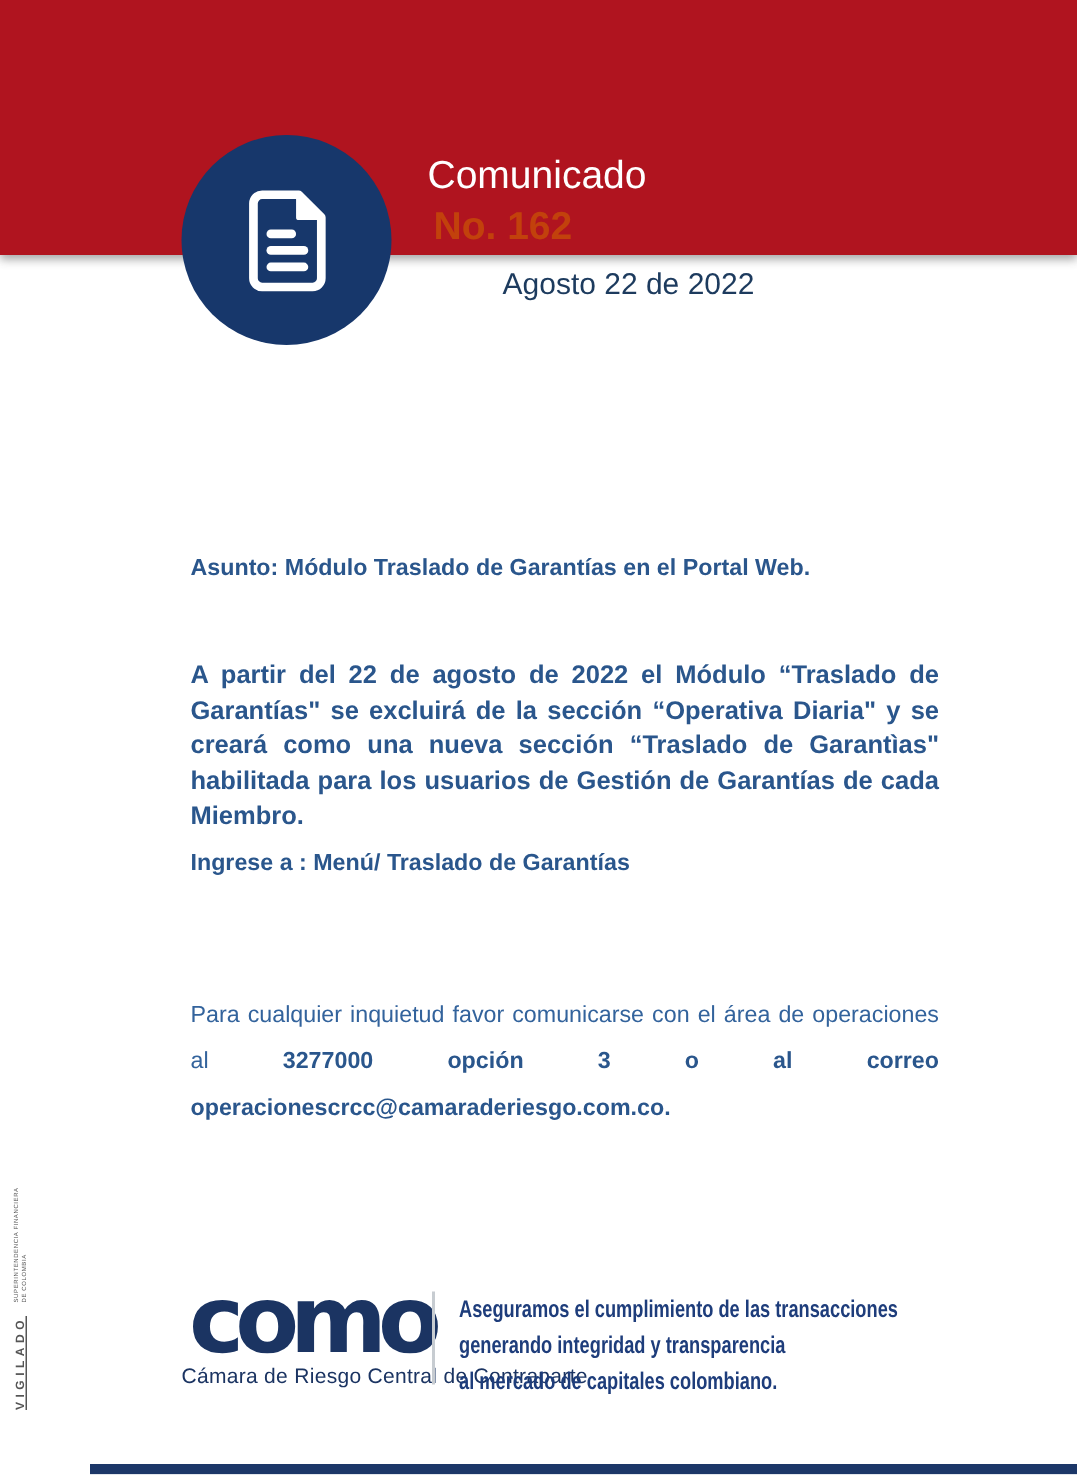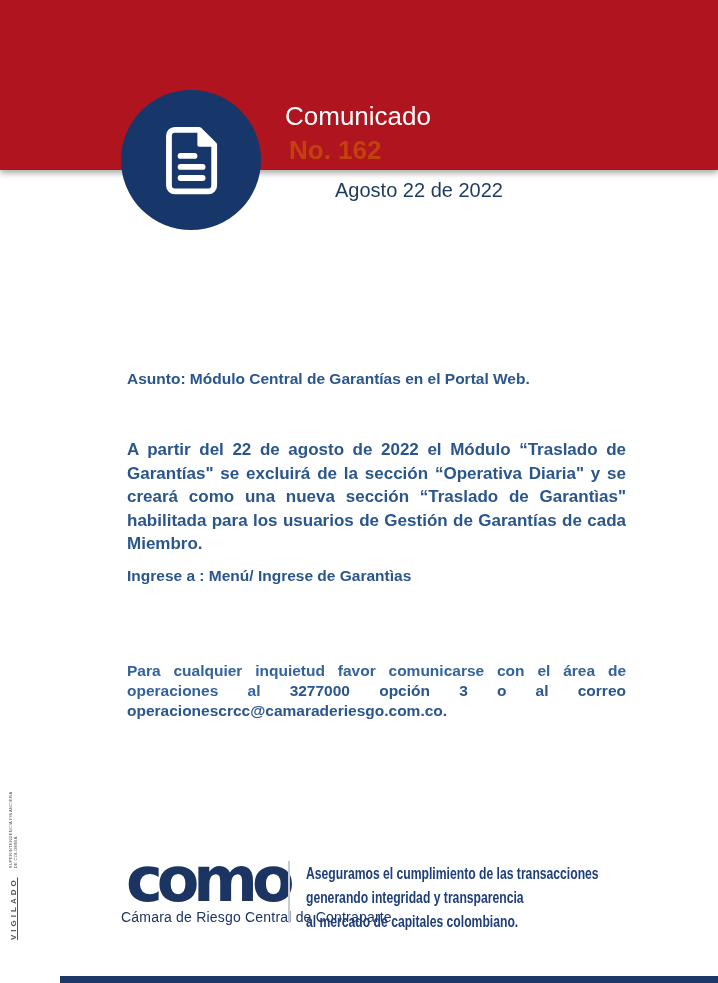--- a/index.html
+++ b/index.html
@@ -31,21 +31,21 @@
   }
   
   .bodyblock{ position:absolute; left:127px; width:499px; color:#2A568C; }
   .subject{ top:369px; font-size:15.5px; font-weight:700; line-height:20px; }
   .para1{
     top:438px; font-size:17px; font-weight:700; line-height:23.5px;
     text-align:justify;
   }
   .ingrese{ top:566px; font-size:15.5px; font-weight:700; line-height:20px; }
   .contact{
-    top:661px; font-size:15.5px; font-weight:700; line-height:20px;
+    top:661px; font-size:15.5px; font-weight:400; line-height:31px;
     text-align:justify; color:#33639C;
   }
   .contact b{ color:#2A568C; }
   
   .logo-text{
     position:absolute; left:126px; top:855px; color:#1B3462;
     font-family:"DejaVu Sans", sans-serif; font-weight:700;
     font-size:62px; line-height:50px; letter-spacing:-6px;
   }
   .logo-caption{
@@ -93,25 +93,25 @@
       <line x1="32" y1="52" x2="56" y2="52" stroke="#ffffff" stroke-width="10" stroke-linecap="round"></line>
       <line x1="32" y1="71" x2="70" y2="71" stroke="#ffffff" stroke-width="10" stroke-linecap="round"></line>
       <line x1="32" y1="90" x2="70" y2="90" stroke="#ffffff" stroke-width="10" stroke-linecap="round"></line>
     </svg>
   </div>
 
   <div class="h-title">Comunicado</div>
   <div class="h-number">No. 162</div>
   <div class="h-date">Agosto 22 de 2022</div>
 
-  <div class="bodyblock subject">Asunto: Módulo Central de Garantías en el Portal Web.</div>
+  <div class="bodyblock subject">Asunto: Módulo Traslado de Garantías en el Portal Web.</div>
 
   <div class="bodyblock para1">A partir del 22 de agosto de 2022 el Módulo “Traslado de Garantías" se excluirá de la sección “Operativa Diaria" y se creará como una nueva sección “Traslado de Garantìas" habilitada para los usuarios de Gestión de Garantías de cada Miembro.</div>
 
-  <div class="bodyblock ingrese">Ingrese a : Menú/ Ingrese de Garantìas</div>
+  <div class="bodyblock ingrese">Ingrese a : Menú/ Traslado de Garantías</div>
 
   <div class="bodyblock contact">
     <span>Para cualquier inquietud favor comunicarse con el área de operaciones al </span><b>3277000 opción 3 o al correo operacionescrcc@camaraderiesgo.com.co.</b>
   </div>
 
   <div class="logo-text">como</div>
   <div class="logo-caption">Cámara de Riesgo Central de Contraparte</div>
   <div class="footer-divider"></div>
 
   <div class="tagline">

